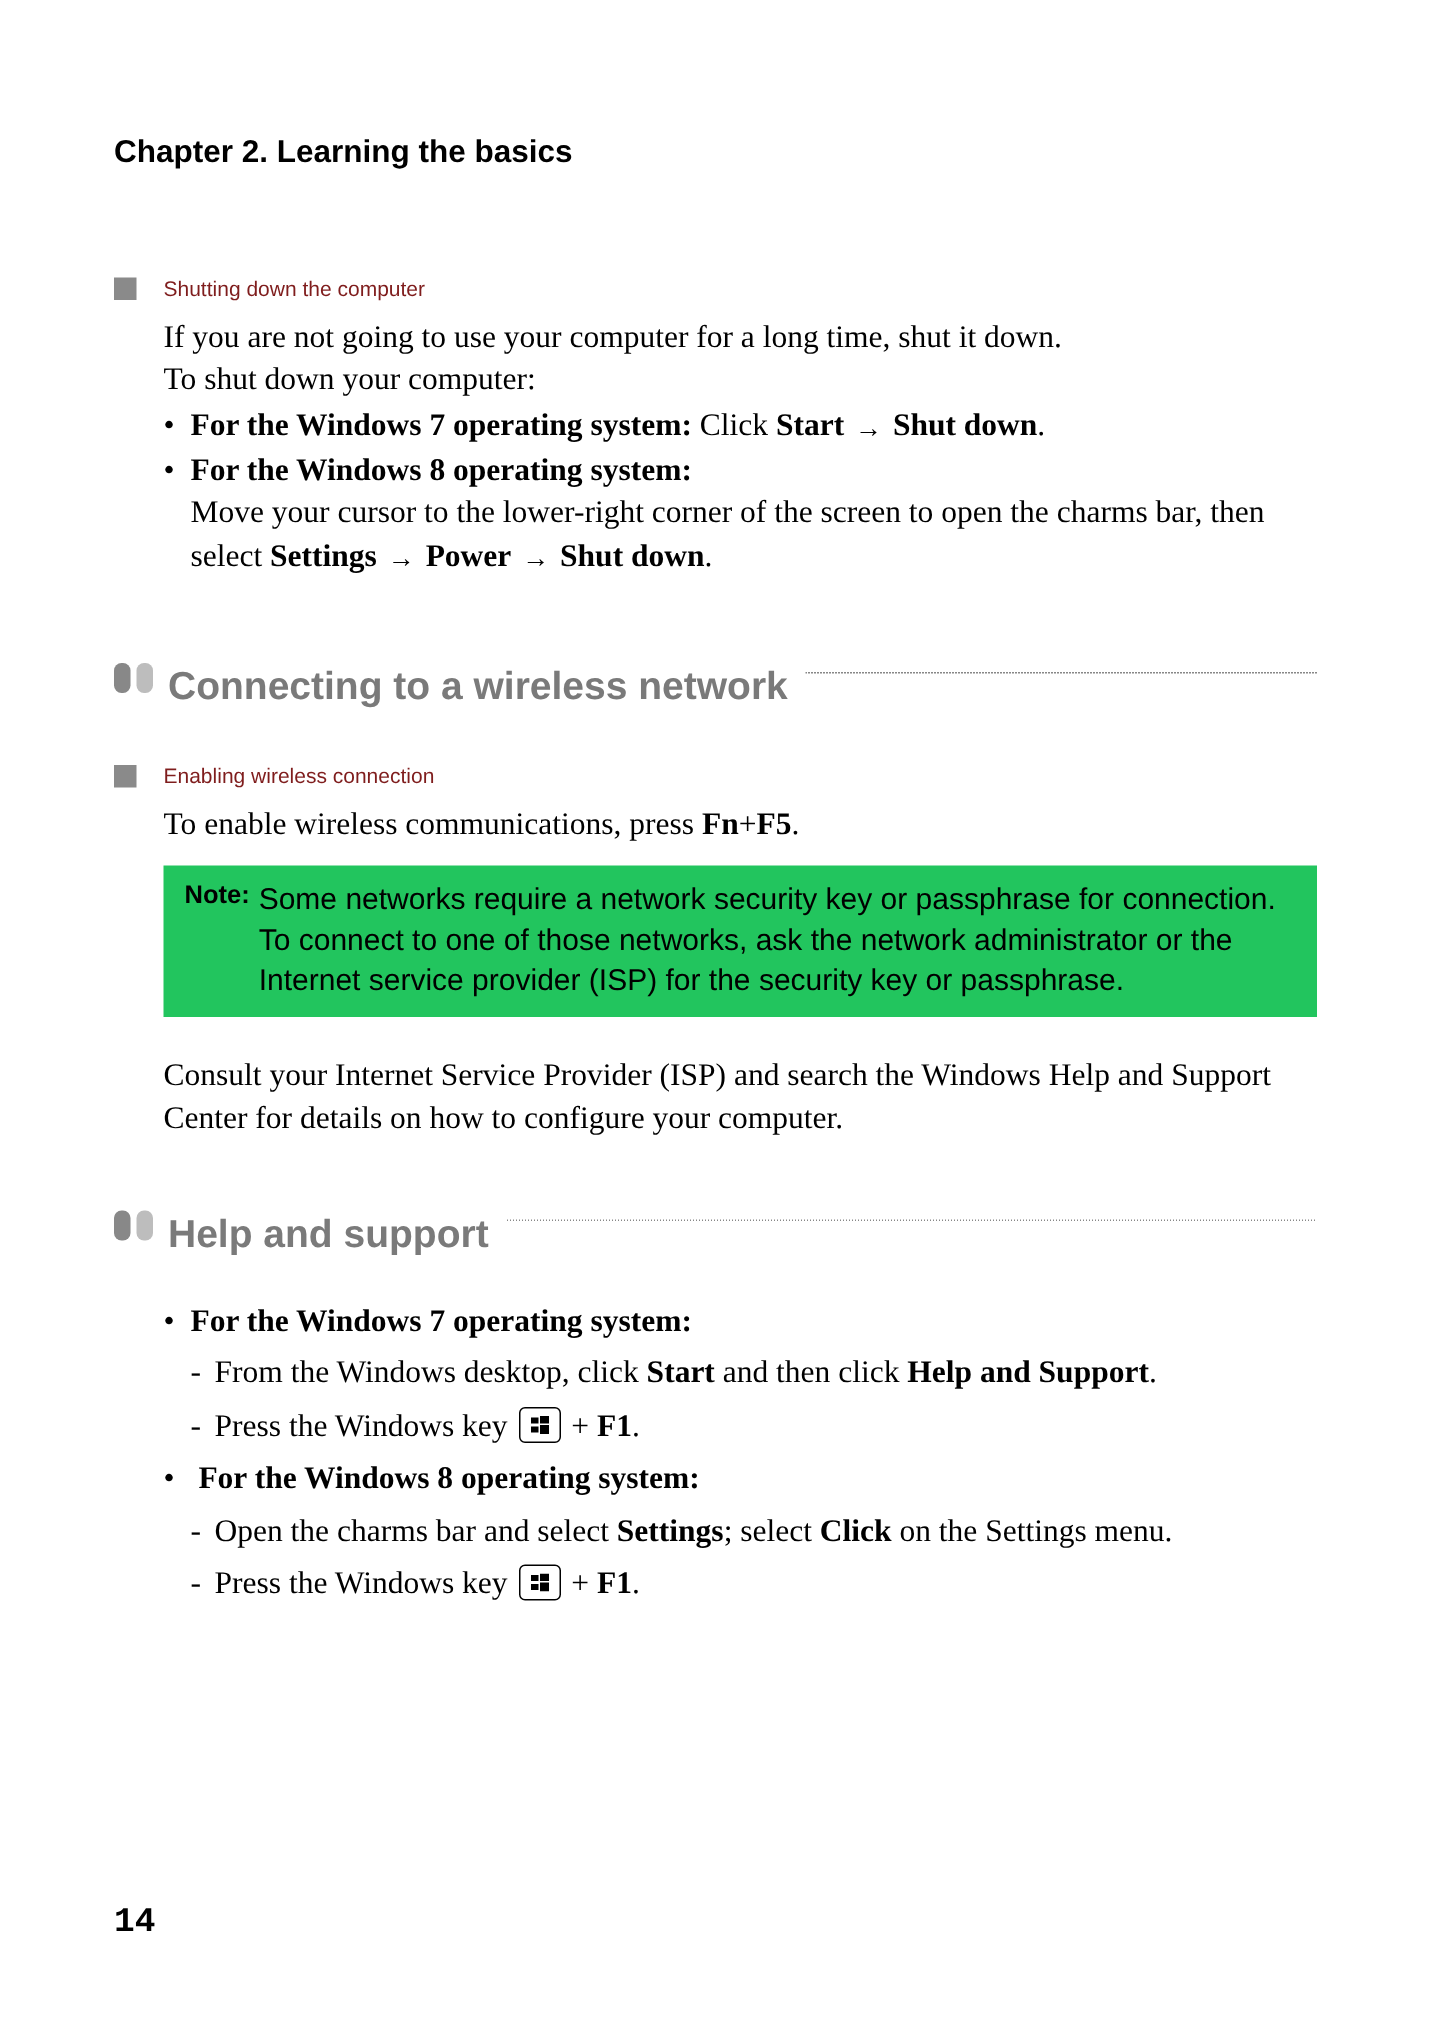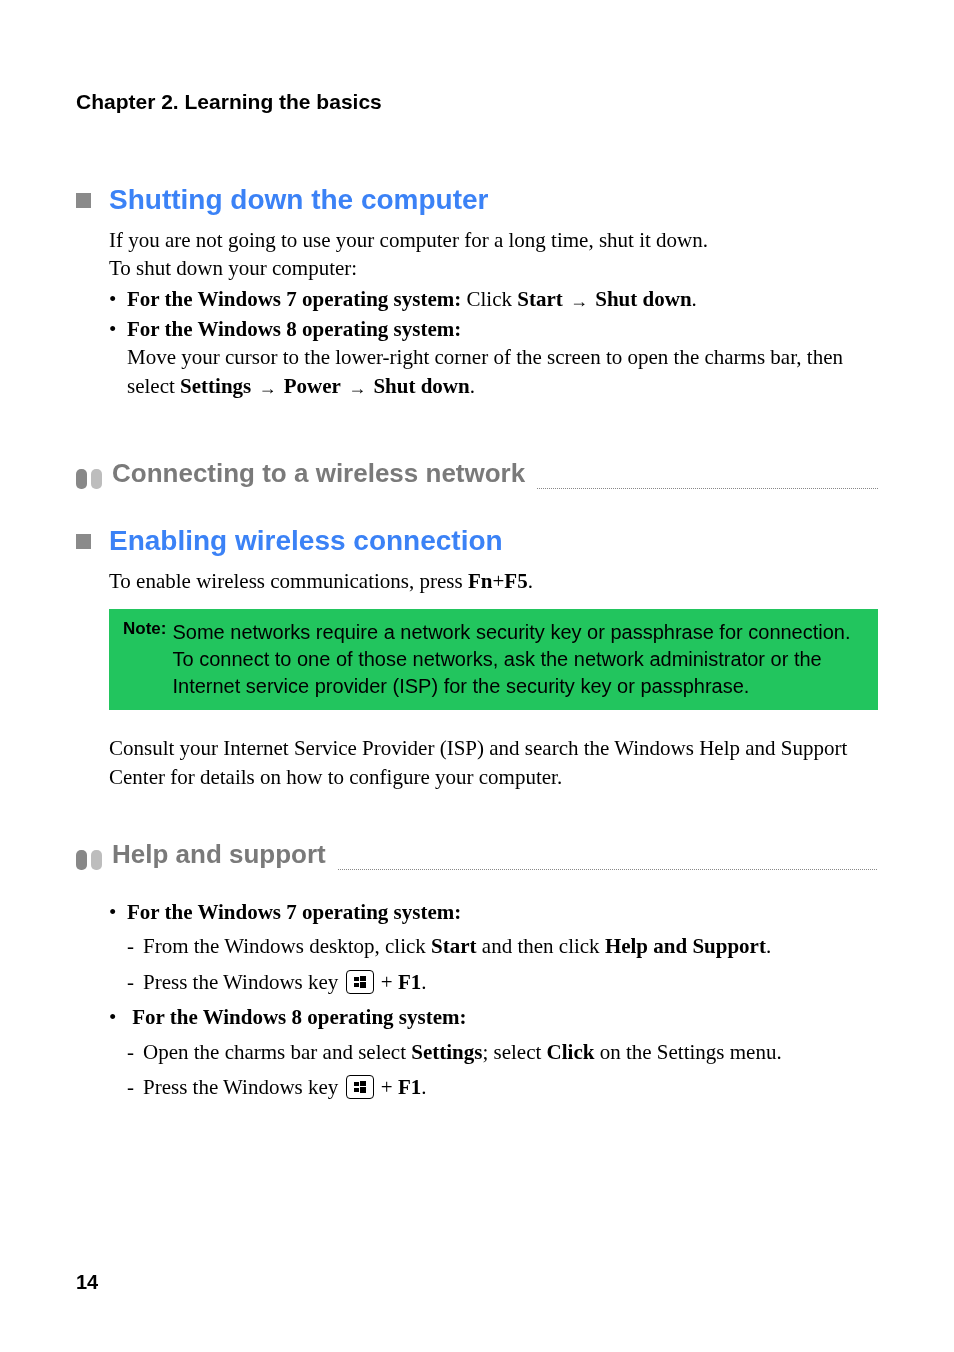--- a/index.html
+++ b/index.html
@@ -28,23 +28,23 @@
     }
     .black-square {
       width: 15px;
       height: 15px;
       background: #8a8a8a;
       margin-right: 18px;
       flex: 0 0 auto;
     }
     .sub-heading {
       font-family: Helvetica, Arial, sans-serif;
-      font-weight: bold;
-      font-size: 28px;
-      color: #3b82f6;
+      font-weight: normal;
+      font-size: 14px;
+      color: #7f1d1d;
     }
     .body-text {
       font-family: 'Palatino Linotype', 'Book Antiqua', Palatino, Georgia, serif;
       font-size: 21px;
       line-height: 1.35;
       margin-left: 33px;
     }
     .bullet-line {
       display: flex;
       align-items: flex-start;
@@ -82,21 +82,21 @@
       flex: 1;
     }
     .arrow {
       font-family: Arial, sans-serif;
       font-size: 18px;
       vertical-align: middle;
       padding: 0 2px;
     }
     .section-heading-row {
       display: flex;
-      align-items: flex-end;
+      align-items: flex-start;
       margin-top: 58px;
       margin-bottom: 36px;
     }
     .pill-group {
       display: flex;
       gap: 4px;
       margin-right: 10px;
       flex: 0 0 auto;
     }
     .pill {
@@ -158,23 +158,23 @@
     .winkey svg {
       position: absolute;
       left: 50%;
       top: 50%;
       transform: translate(-50%, -50%);
     }
     .page-num {
       position: absolute;
       bottom: 58px;
       left: 76px;
-      font-family: Liberation Sans, sans-serif;
-      font-weight: bold;
-      font-size: 20px;
+      font-family: Liberation Mono, monospace;
+      font-weight: bold;
+      font-size: 23px;
     }
   </style>
 </head>
 <body>
 
 <div class="chapter-title">Chapter 2. Learning the basics</div>
 
 <div class="sub-section">
   <div class="sub-heading-row">
     <div class="black-square"></div>

